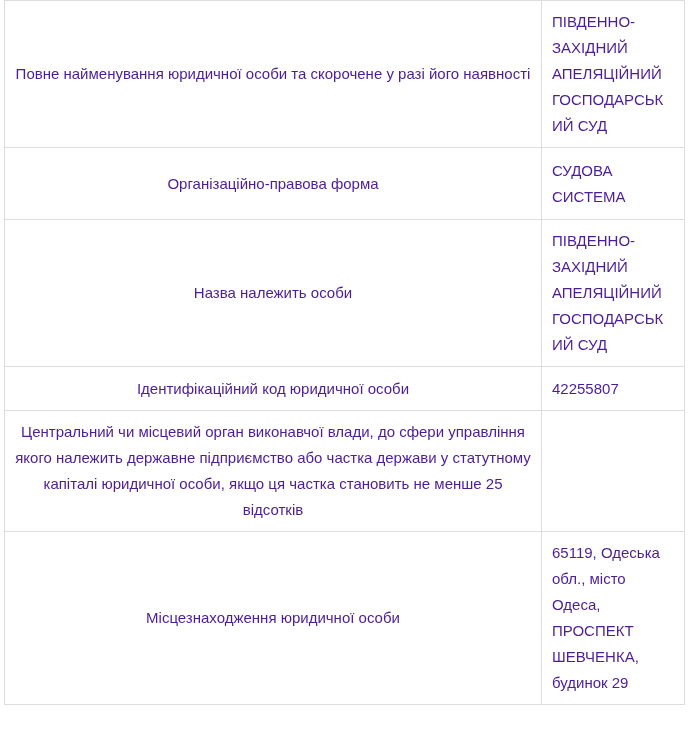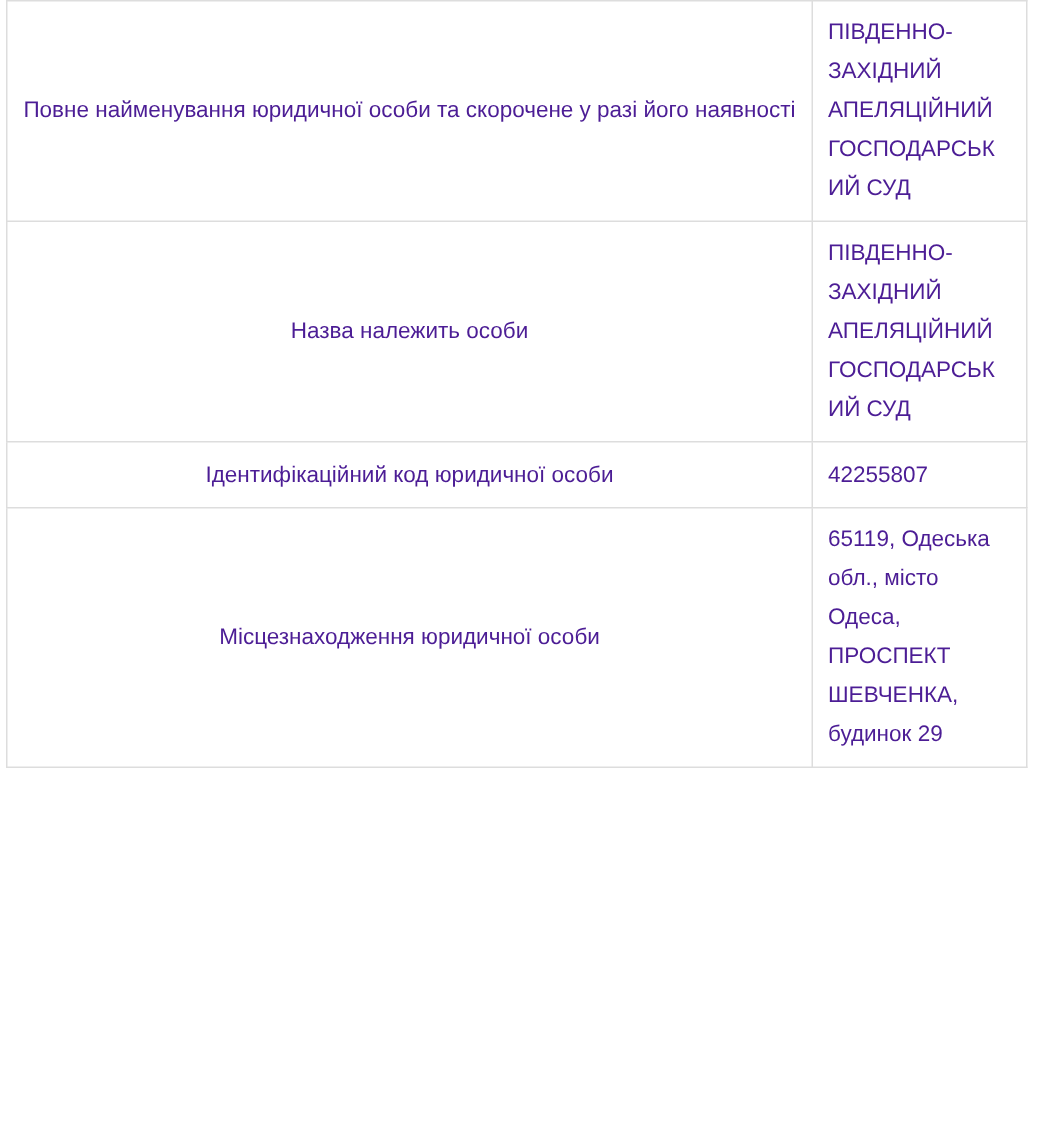--- a/index.html
+++ b/index.html
@@ -54,27 +54,35 @@
 <body>
 
 <div class="page">
 
   <table class="details">
     <tbody>
       <tr class="r1">
         <td class="label-cell">Повне найменування юридичної особи та скорочене у разі його наявності</td>
         <td class="value-cell">ПІВДЕННО-ЗАХІДНИЙ АПЕЛЯЦІЙНИЙ ГОСПОДАРСЬКИЙ СУД</td>
       </tr>
+      <tr class="r3">
+        <td class="label-cell">Організаційно-правова форма</td>
+        <td class="value-cell">СУДОВА СИСТЕМА</td>
+      </tr>
       <tr class="r4">
         <td class="label-cell">Назва належить особи</td>
         <td class="value-cell">ПІВДЕННО-ЗАХІДНИЙ АПЕЛЯЦІЙНИЙ ГОСПОДАРСЬКИЙ СУД</td>
       </tr>
       <tr class="r5">
         <td class="label-cell">Ідентифікаційний код юридичної особи</td>
         <td class="value-cell">42255807</td>
+      </tr>
+      <tr class="r6">
+        <td class="label-cell">Центральний чи місцевий орган виконавчої влади, до сфери управління якого належить державне підприємство або частка держави у статутному капіталі юридичної особи, якщо ця частка становить не менше 25 відсотків</td>
+        <td class="value-cell"></td>
       </tr>
       <tr class="r7">
         <td class="label-cell">Місцезнаходження юридичної особи</td>
         <td class="value-cell">65119, Одеська обл., місто Одеса, ПРОСПЕКТ ШЕВЧЕНКА, будинок 29</td>
       </tr>
 
     </tbody>
   </table>
 </div>
 

